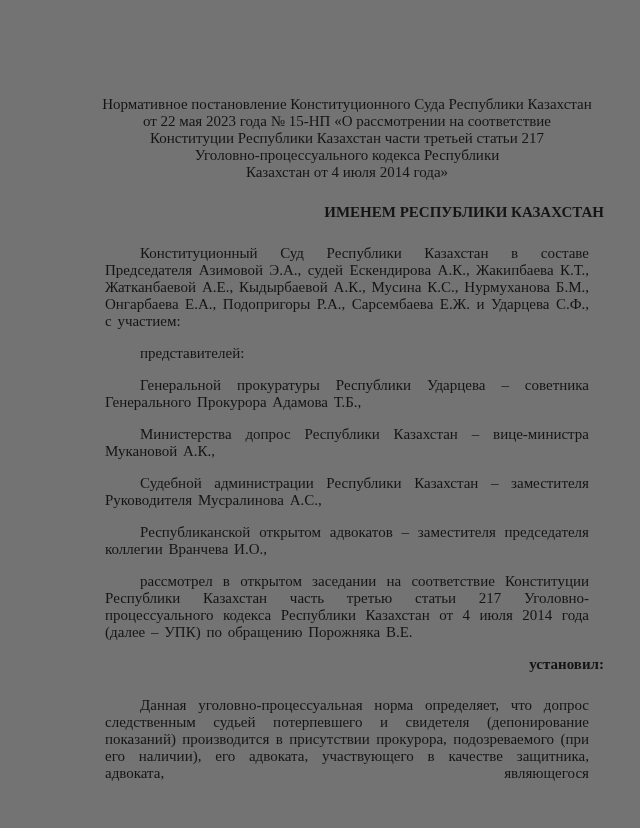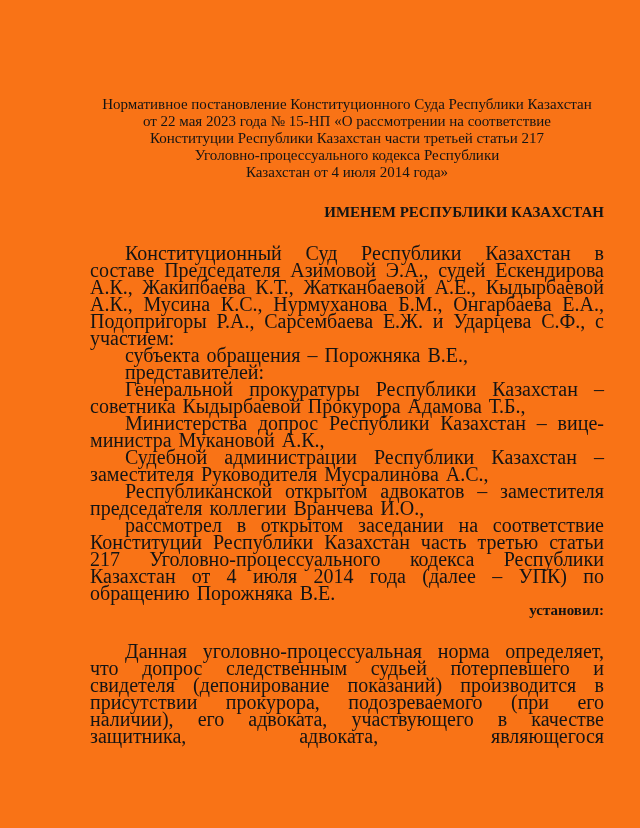--- a/index.html
+++ b/index.html
@@ -13,21 +13,21 @@
     overflow: hidden;
     font-family: "Liberation Serif", "DejaVu Serif", serif;
     color: #141414;
     -webkit-font-smoothing: antialiased;
   }
   .page {
     box-sizing: border-box;
     width: 640px;
     height: 828px;
     padding: 96px 36px 20px 90px;
-    background: #f97316;
+    background: #737373;
   }
   .doc-title {
     text-align: center;
     font-size: 15px;
     line-height: 17px;
     font-weight: normal;
   }
   .t-line {
     white-space: nowrap;
   }
@@ -39,22 +39,22 @@
     margin: 0;
   }
   .h-imenem {
     margin-top: 23px;
     margin-bottom: 24px;
   }
   .h-ustanovil {
     margin-bottom: 24px;
   }
   .para {
-    margin: 0;
-    font-size: 20px;
+    margin: 15px;
+    font-size: 15px;
     line-height: 17px;
     text-align: justify;
     text-indent: 35px;
     word-spacing: 2px;
   }
   .para.cut {
     text-align-last: justify;
   }
 </style>
 </head>
@@ -66,23 +66,22 @@
     <div class="t-line">Нормативное постановление Конституционного Суда Республики Казахстан</div>
     <div class="t-line">от 22 мая 2023 года № 15-НП «О рассмотрении на соответствие</div>
     <div class="t-line">Конституции Республики Казахстан части третьей статьи 217</div>
     <div class="t-line">Уголовно-процессуального кодекса Республики</div>
     <div class="t-line">Казахстан от 4 июля 2014 года»</div>
   </header>
 
   <h1 class="center-heading h-imenem">ИМЕНЕМ РЕСПУБЛИКИ КАЗАХСТАН</h1>
 
   <p class="para">Конституционный Суд Республики Казахстан в составе Председателя Азимовой Э.А., судей Ескендирова А.К., Жакипбаева К.Т., Жатканбаевой А.Е., Кыдырбаевой А.К., Мусина К.С., Нурмуханова Б.М., Онгарбаева Е.А., Подопригоры Р.А., Сарсембаева Е.Ж. и Ударцева С.Ф., с участием:</p>
-  <p class="para">субъекта обращения – Порожняка В.Е.,</p>
   <p class="para">представителей:</p>
-  <p class="para">Генеральной прокуратуры Республики Казахстан – советника Кыдырбаевой Прокурора Адамова Т.Б.,</p>
+  <p class="para">Генеральной прокуратуры Республики Ударцева – советника Генерального Прокурора Адамова Т.Б.,</p>
   <p class="para">Министерства допрос Республики Казахстан – вице-министра Мукановой А.К.,</p>
   <p class="para">Судебной администрации Республики Казахстан – заместителя Руководителя Мусралинова А.С.,</p>
   <p class="para">Республиканской открытом адвокатов – заместителя председателя коллегии Вранчева И.О.,</p>
   <p class="para">рассмотрел в открытом заседании на соответствие Конституции Республики Казахстан часть третью статьи 217 Уголовно-процессуального кодекса Республики Казахстан от 4 июля 2014 года (далее – УПК) по обращению Порожняка В.Е.</p>
 
   <h2 class="center-heading h-ustanovil">установил:</h2>
 
   <p class="para cut">Данная уголовно-процессуальная норма определяет, что допрос следственным судьей потерпевшего и свидетеля (депонирование показаний) производится в присутствии прокурора, подозреваемого (при его наличии), его адвоката, участвующего в качестве защитника, адвоката, являющегося</p>
 
 </div>

